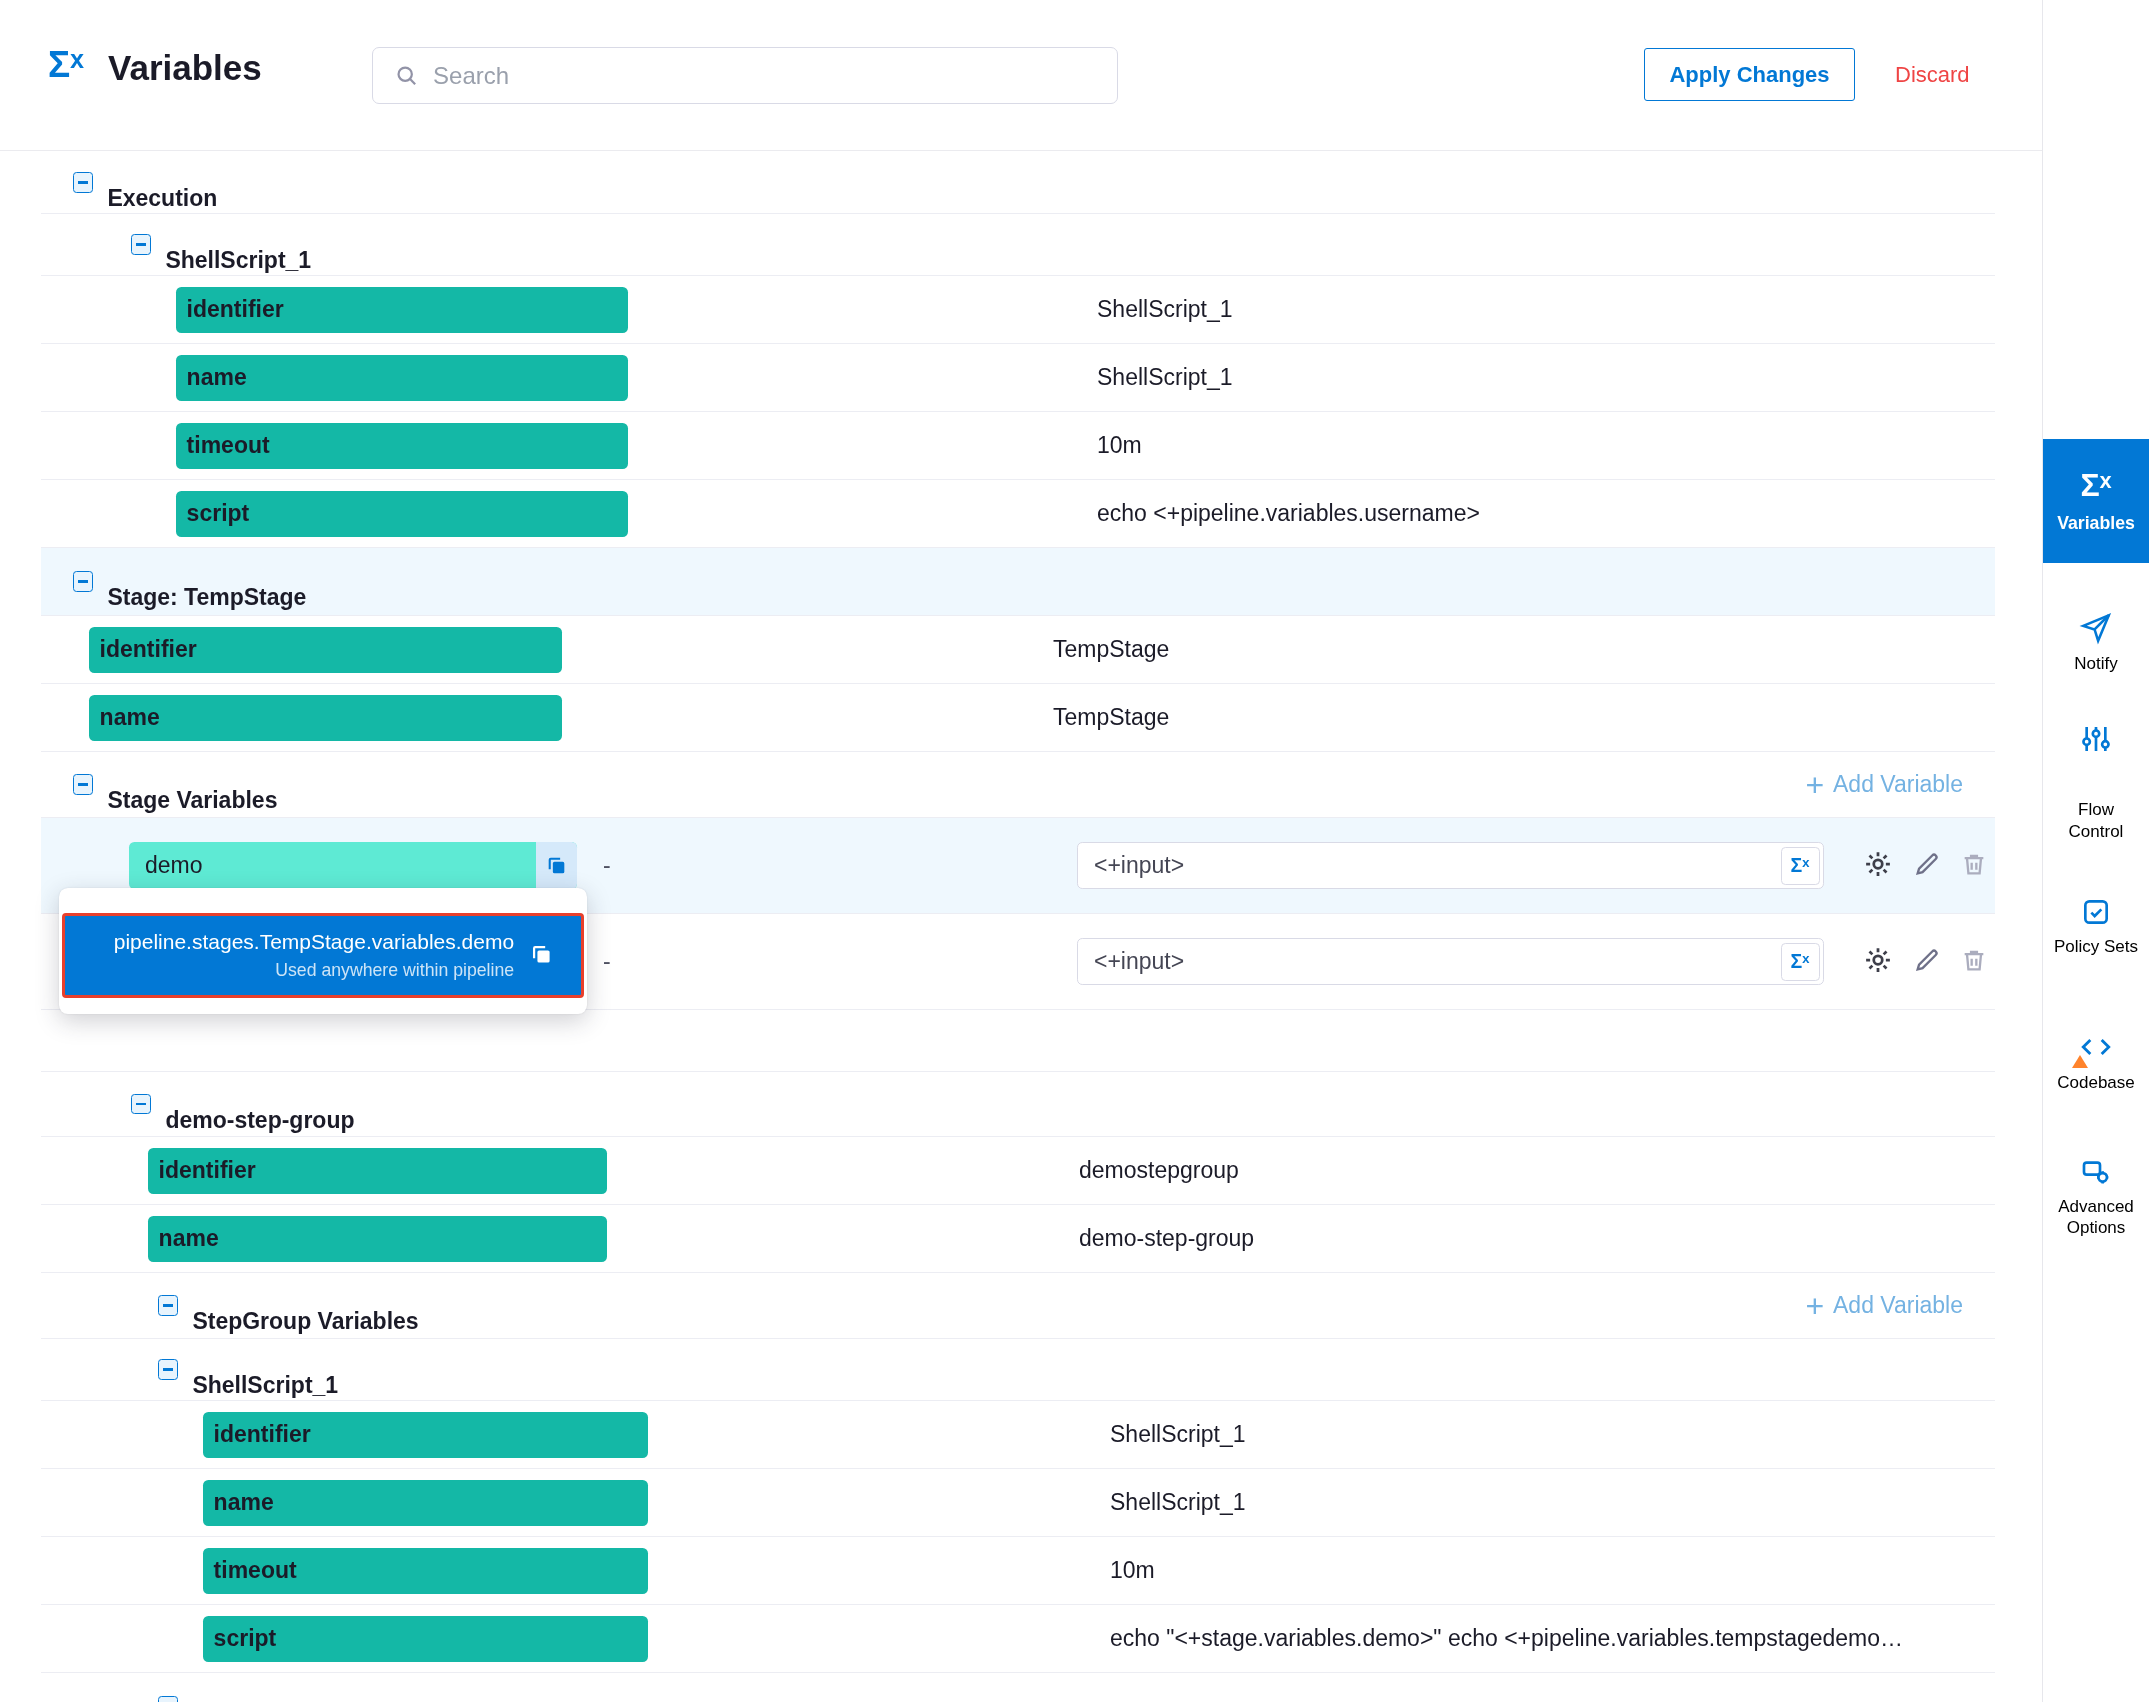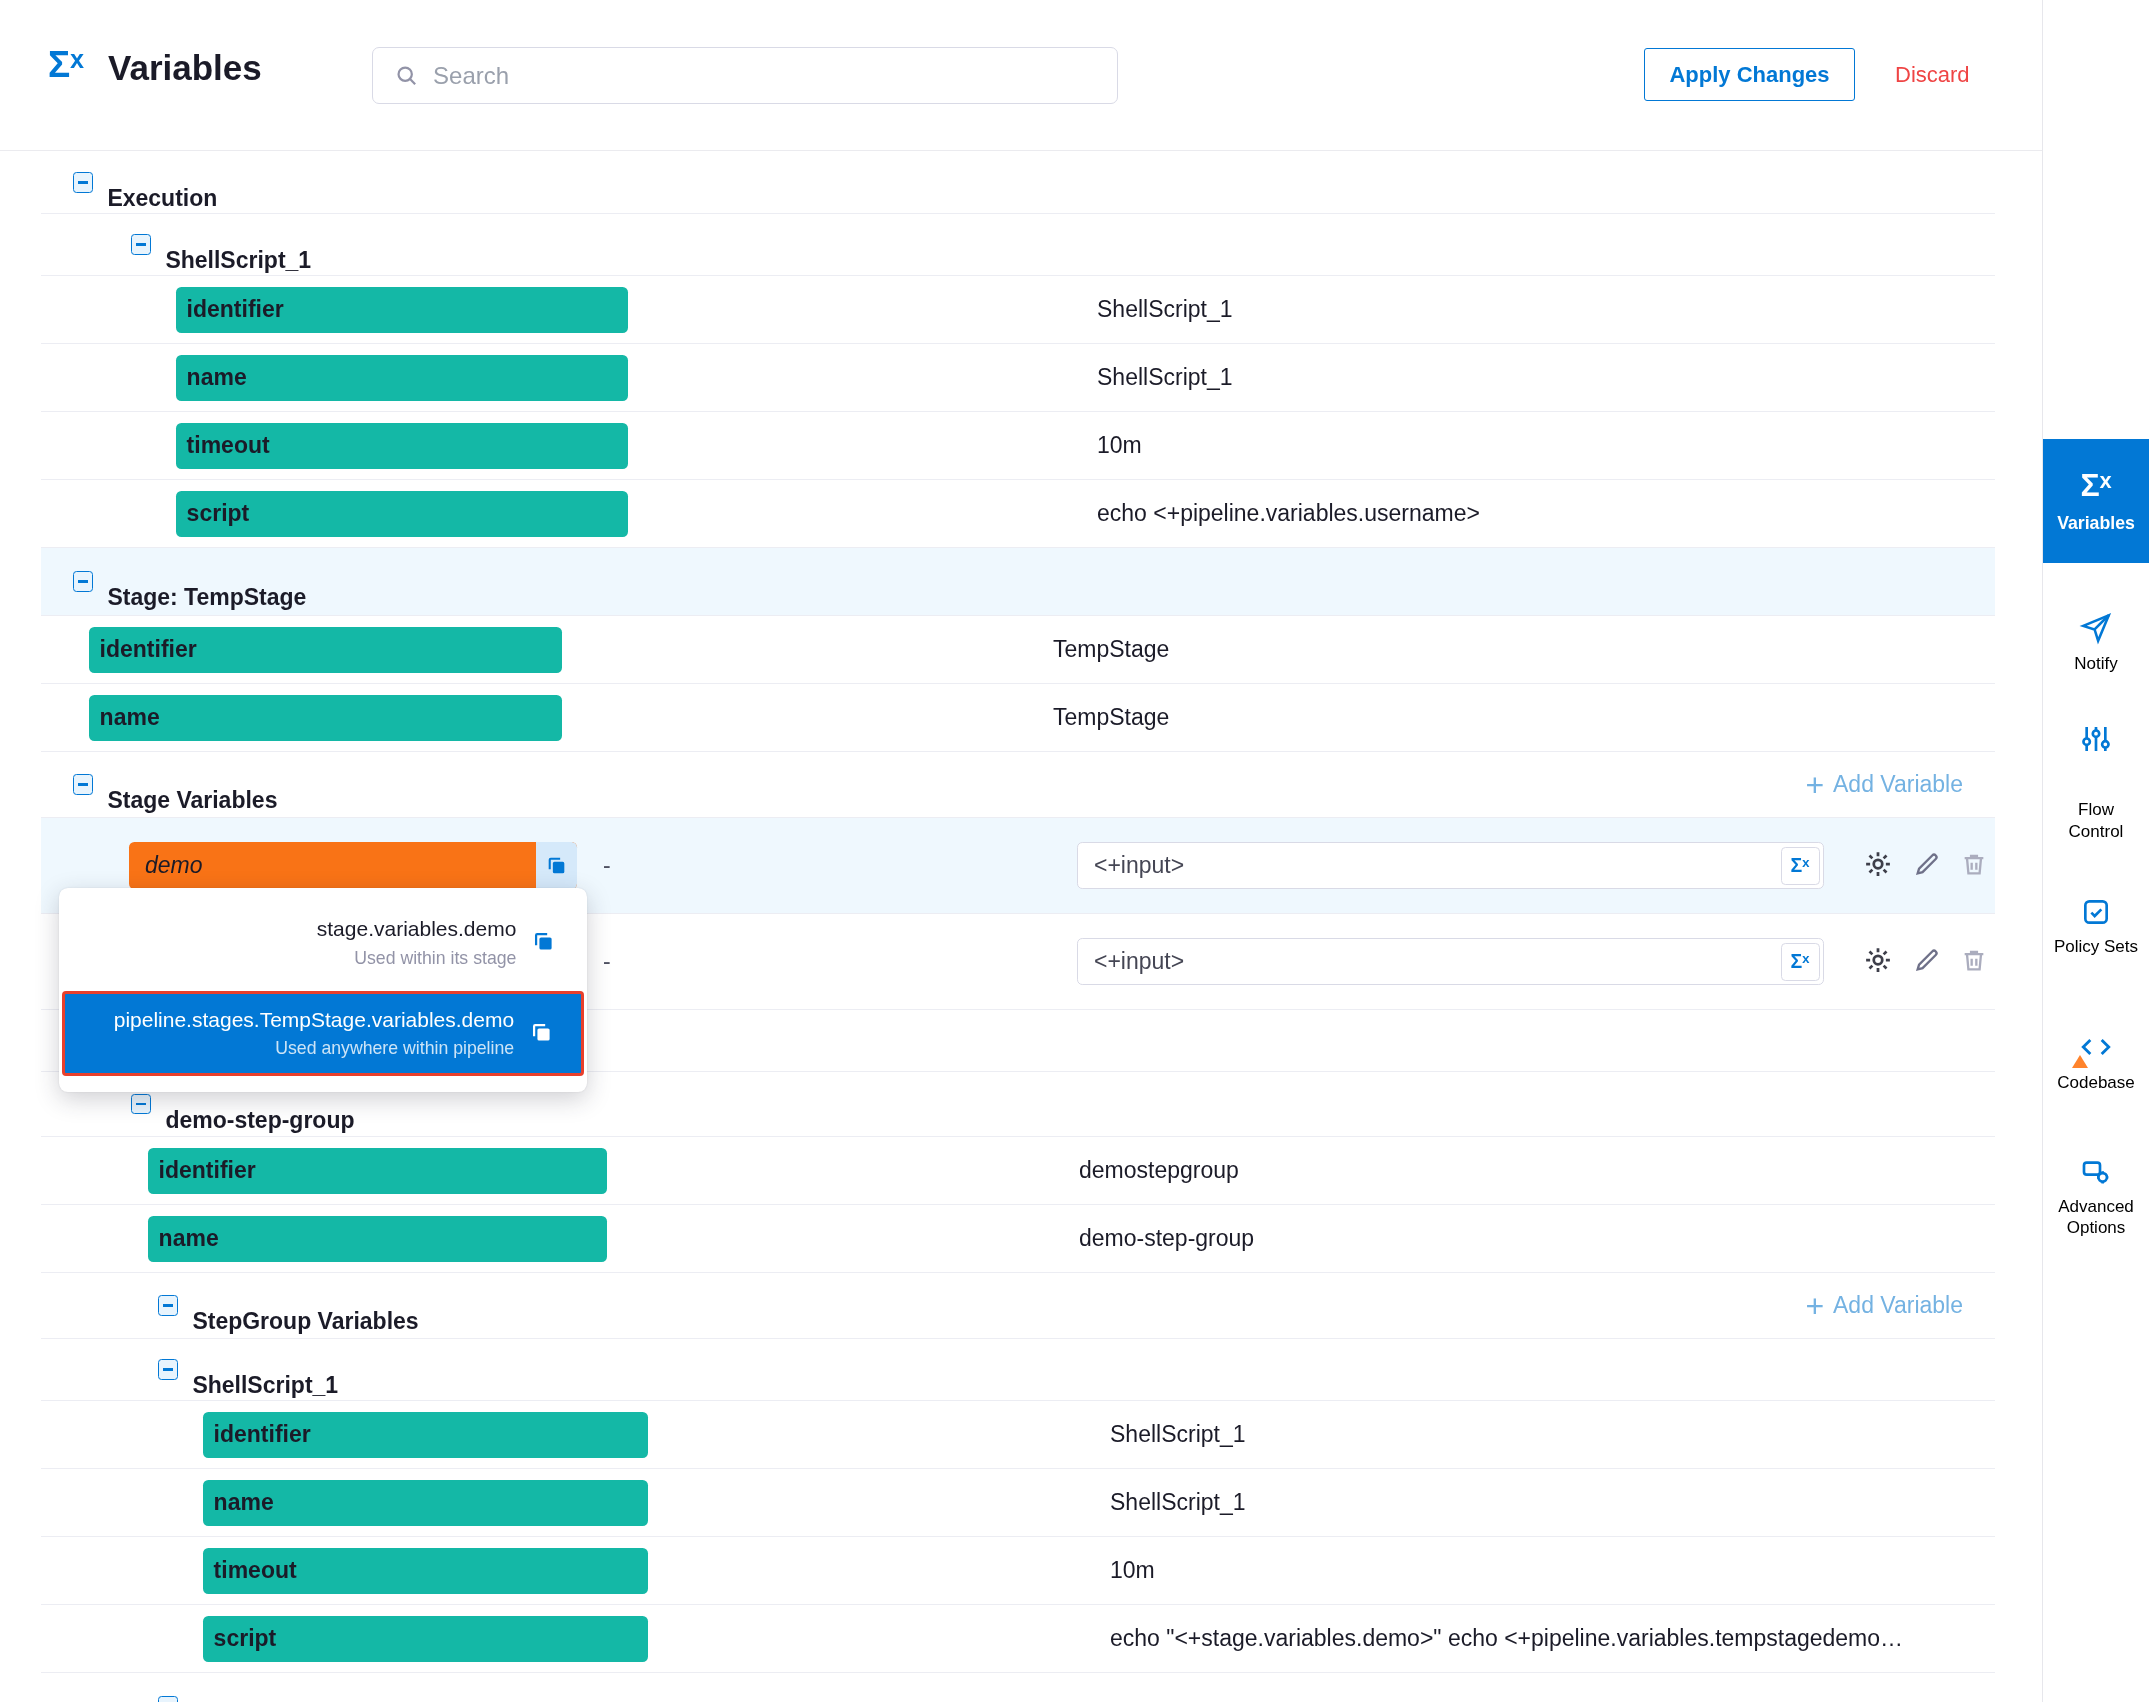--- a/index.html
+++ b/index.html
@@ -46,22 +46,22 @@
   .pa .pill { margin-left:135px; width:452px; } .pa .val { left:1056px; }
   .pb .pill { margin-left:48px;  width:473px; } .pb .val { left:1012px; }
   .pc .pill { margin-left:107px; width:459px; } .pc .val { left:1038px; }
   .pd .pill { margin-left:162px; width:445px; } .pd .val { left:1069px; }
 
   .addvar { position:absolute; right:32px; display:flex; align-items:center; color:#74b2e2;
             font-size:23px; font-weight:500; cursor:pointer; }
   .addvar .plus { font-size:32px; font-weight:400; margin-right:8.9px; line-height:1; }
 
   
-  .name-box { position:absolute; left:88px; width:448px; height:47px; background:#f97316;
-              border-radius:5.3px; display:flex; align-items:center;font-style:italic; }
+  .name-box { position:absolute; left:88px; width:448px; height:47px; background:#5eead4;
+              border-radius:5.3px; display:flex; align-items:center; }
   .name-text { margin-left:16px; font-size:23px; color:#1b1b28; }
   .name-copy { position:absolute; right:0; top:0; width:41px; height:47px; background:#d5e9fa;
                border-radius:0 5.3px 5.3px 0; display:flex; align-items:center; justify-content:center;
                color:#0278d5; cursor:pointer; }
   .dash { position:absolute; left:562px; font-size:23px; color:#4f5162; }
   .input-box { position:absolute; left:1036px; width:747px; height:47px; border:0.9px solid #d9dae6;
                border-radius:5.3px; background:#fff; display:flex; align-items:center; }
   .input-text { margin-left:16px; font-size:23px; color:#454654; }
   .exp-btn { position:absolute; right:3.5px; top:3.5px; width:39px; height:38px; border:0.9px solid #d9dae6;
              border-radius:4.4px; display:flex; align-items:center; justify-content:center;
@@ -305,32 +305,20 @@
     <span class="val">echo "&lt;+stage.variables.demo&gt;" echo &lt;+pipeline.variables.tempstagedemo…</span>
   </div>
 
   <div class="row h77 i2">
     <span class="minus"></span>
   </div>
 
 </div>
 
 <div class="popover">
-  <div class="pop-item">
-    <span class="pop-texts">
-      <div class="pop-main">stage.variables.demo</div>
-      <div class="pop-sub">Used within its stage</div>
-    </span>
-    <span class="pop-copy">
-      <svg width="26.6" height="26.6" viewBox="0 0 24 24">
-          <rect x="8.5" y="8.5" width="11" height="11" rx="1.5" fill="currentColor"></rect>
-          <path d="M15.5 5.5h-9a1 1 0 0 0-1 1v9" fill="none" stroke="currentColor" stroke-width="2"></path>
-        </svg>
-    </span>
-  </div>
   <div class="pop-item selected">
     <span class="pop-texts">
       <div class="pop-main">pipeline.stages.TempStage.variables.demo</div>
       <div class="pop-sub">Used anywhere within pipeline</div>
     </span>
     <span class="pop-copy">
       <svg width="26.6" height="26.6" viewBox="0 0 24 24">
           <rect x="8.5" y="8.5" width="11" height="11" rx="1.5" fill="currentColor"></rect>
           <path d="M15.5 5.5h-9a1 1 0 0 0-1 1v9" fill="none" stroke="currentColor" stroke-width="2"></path>
         </svg>

